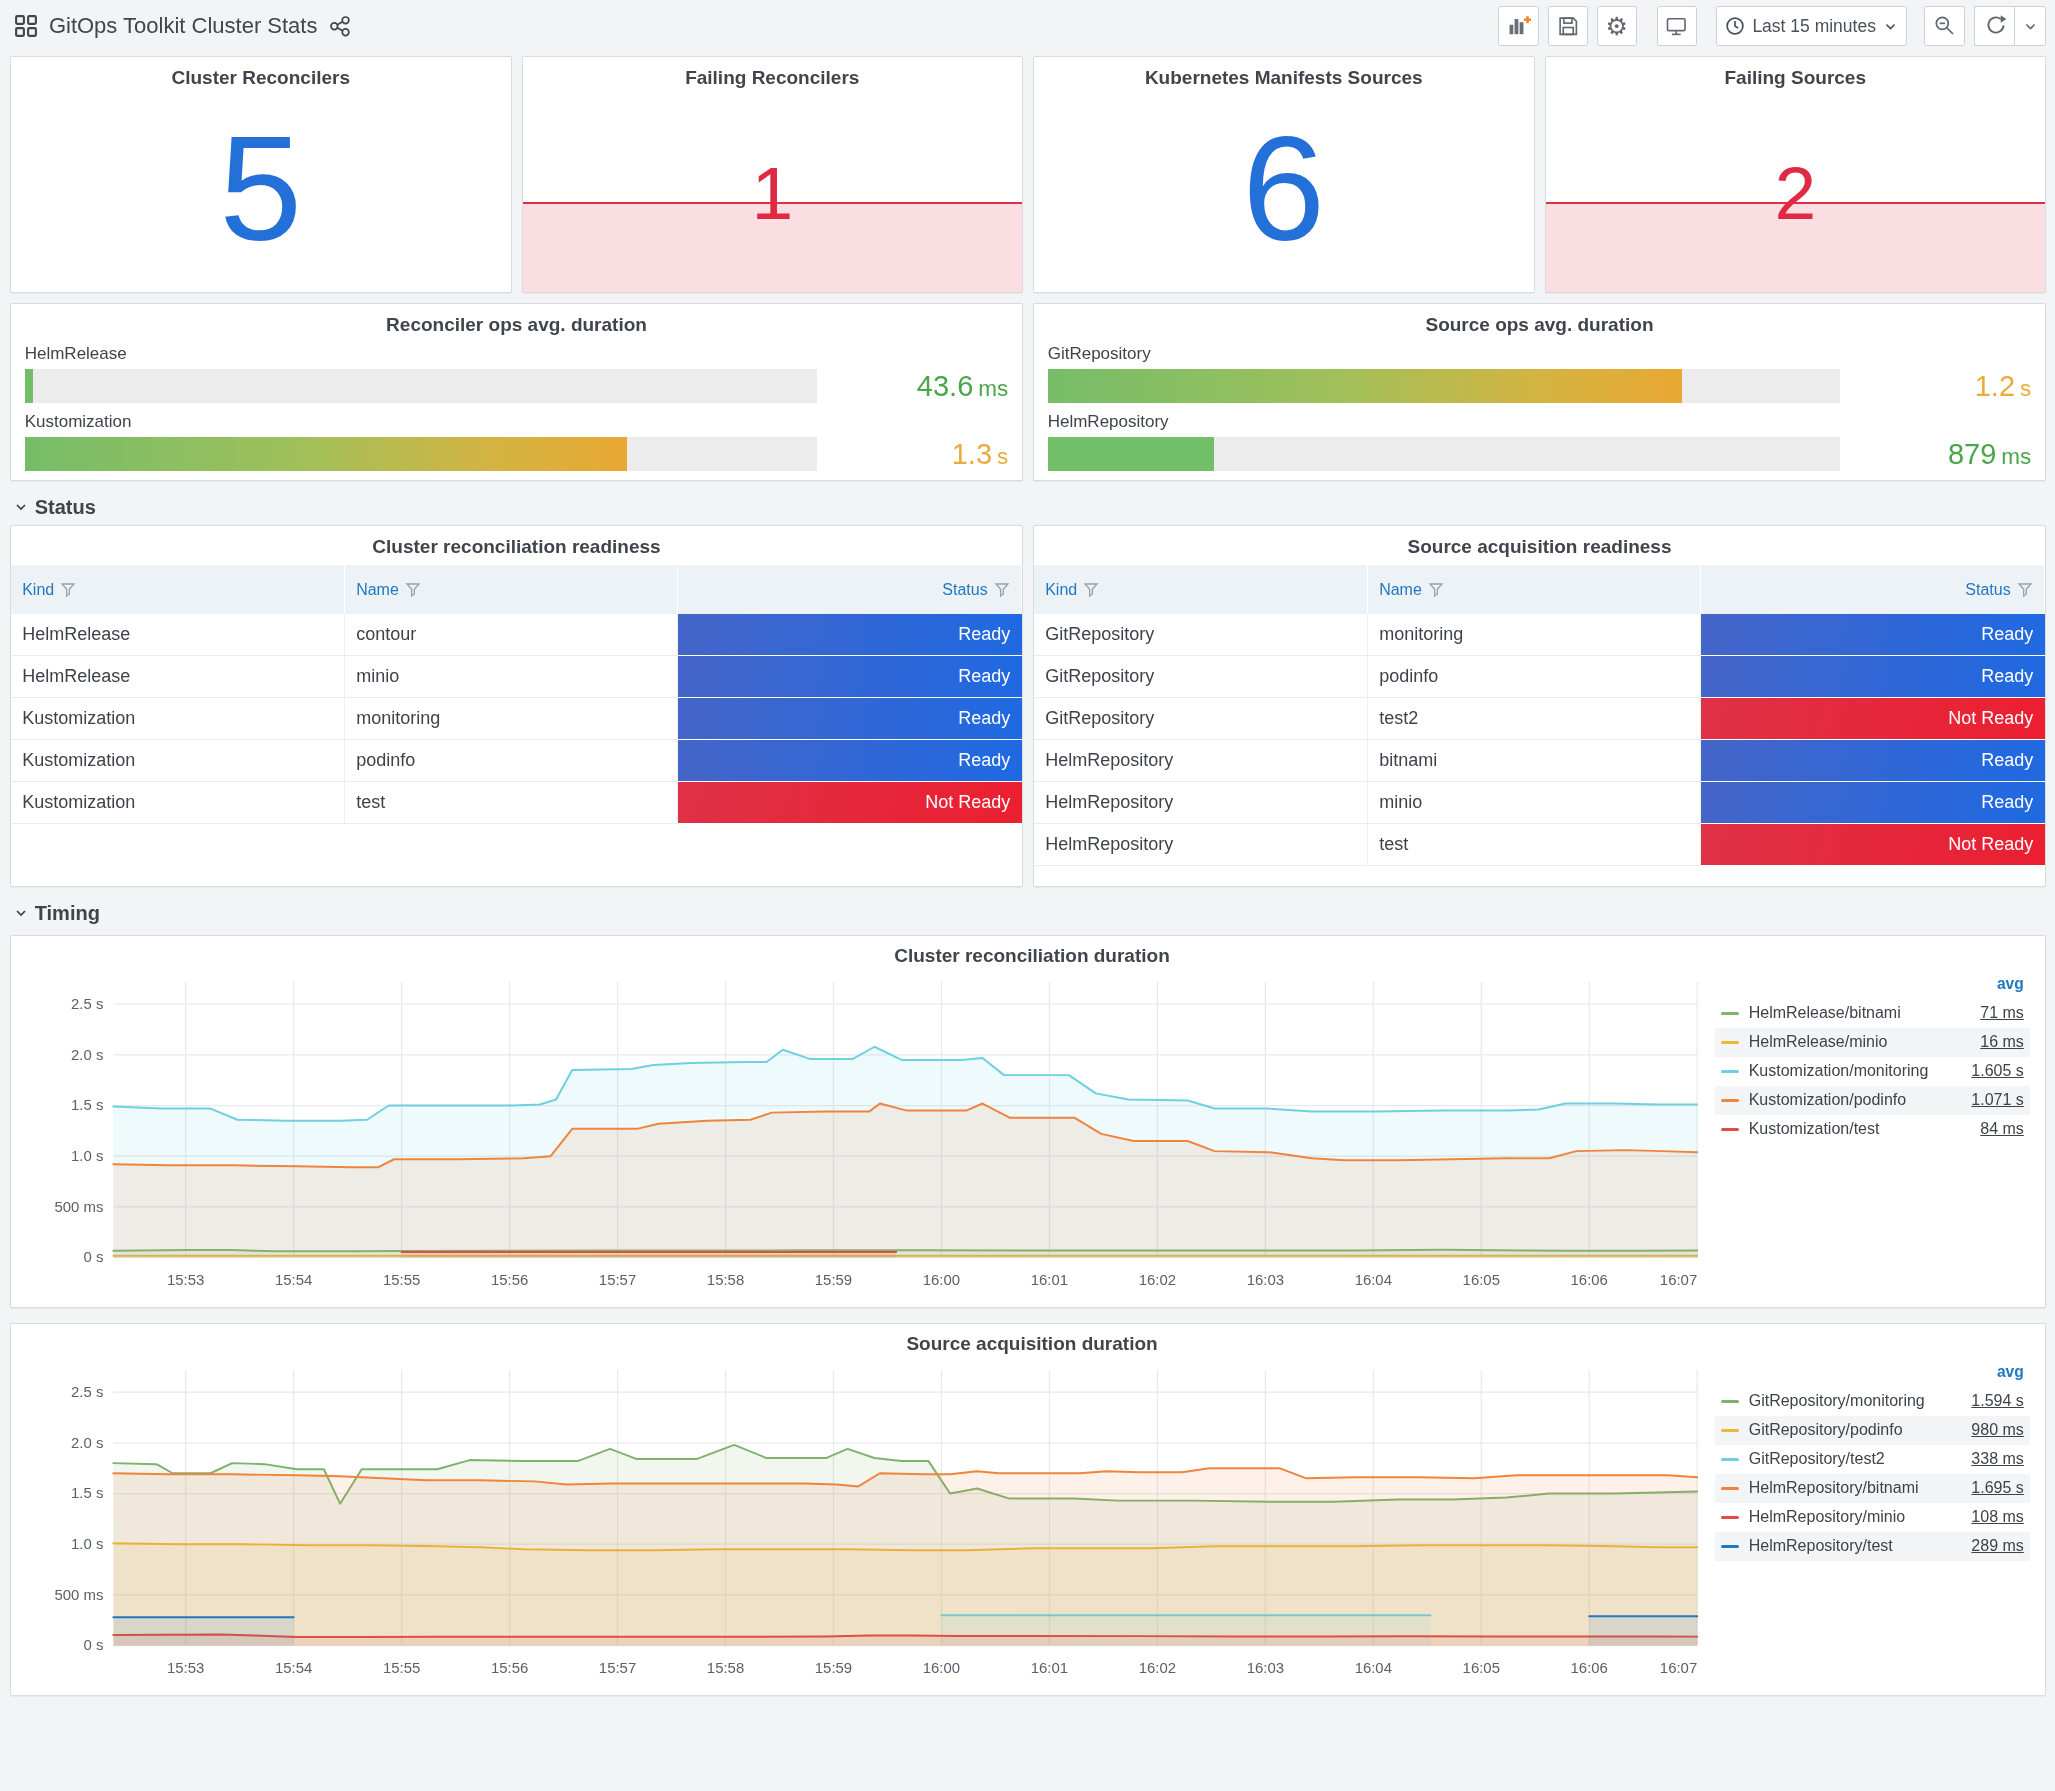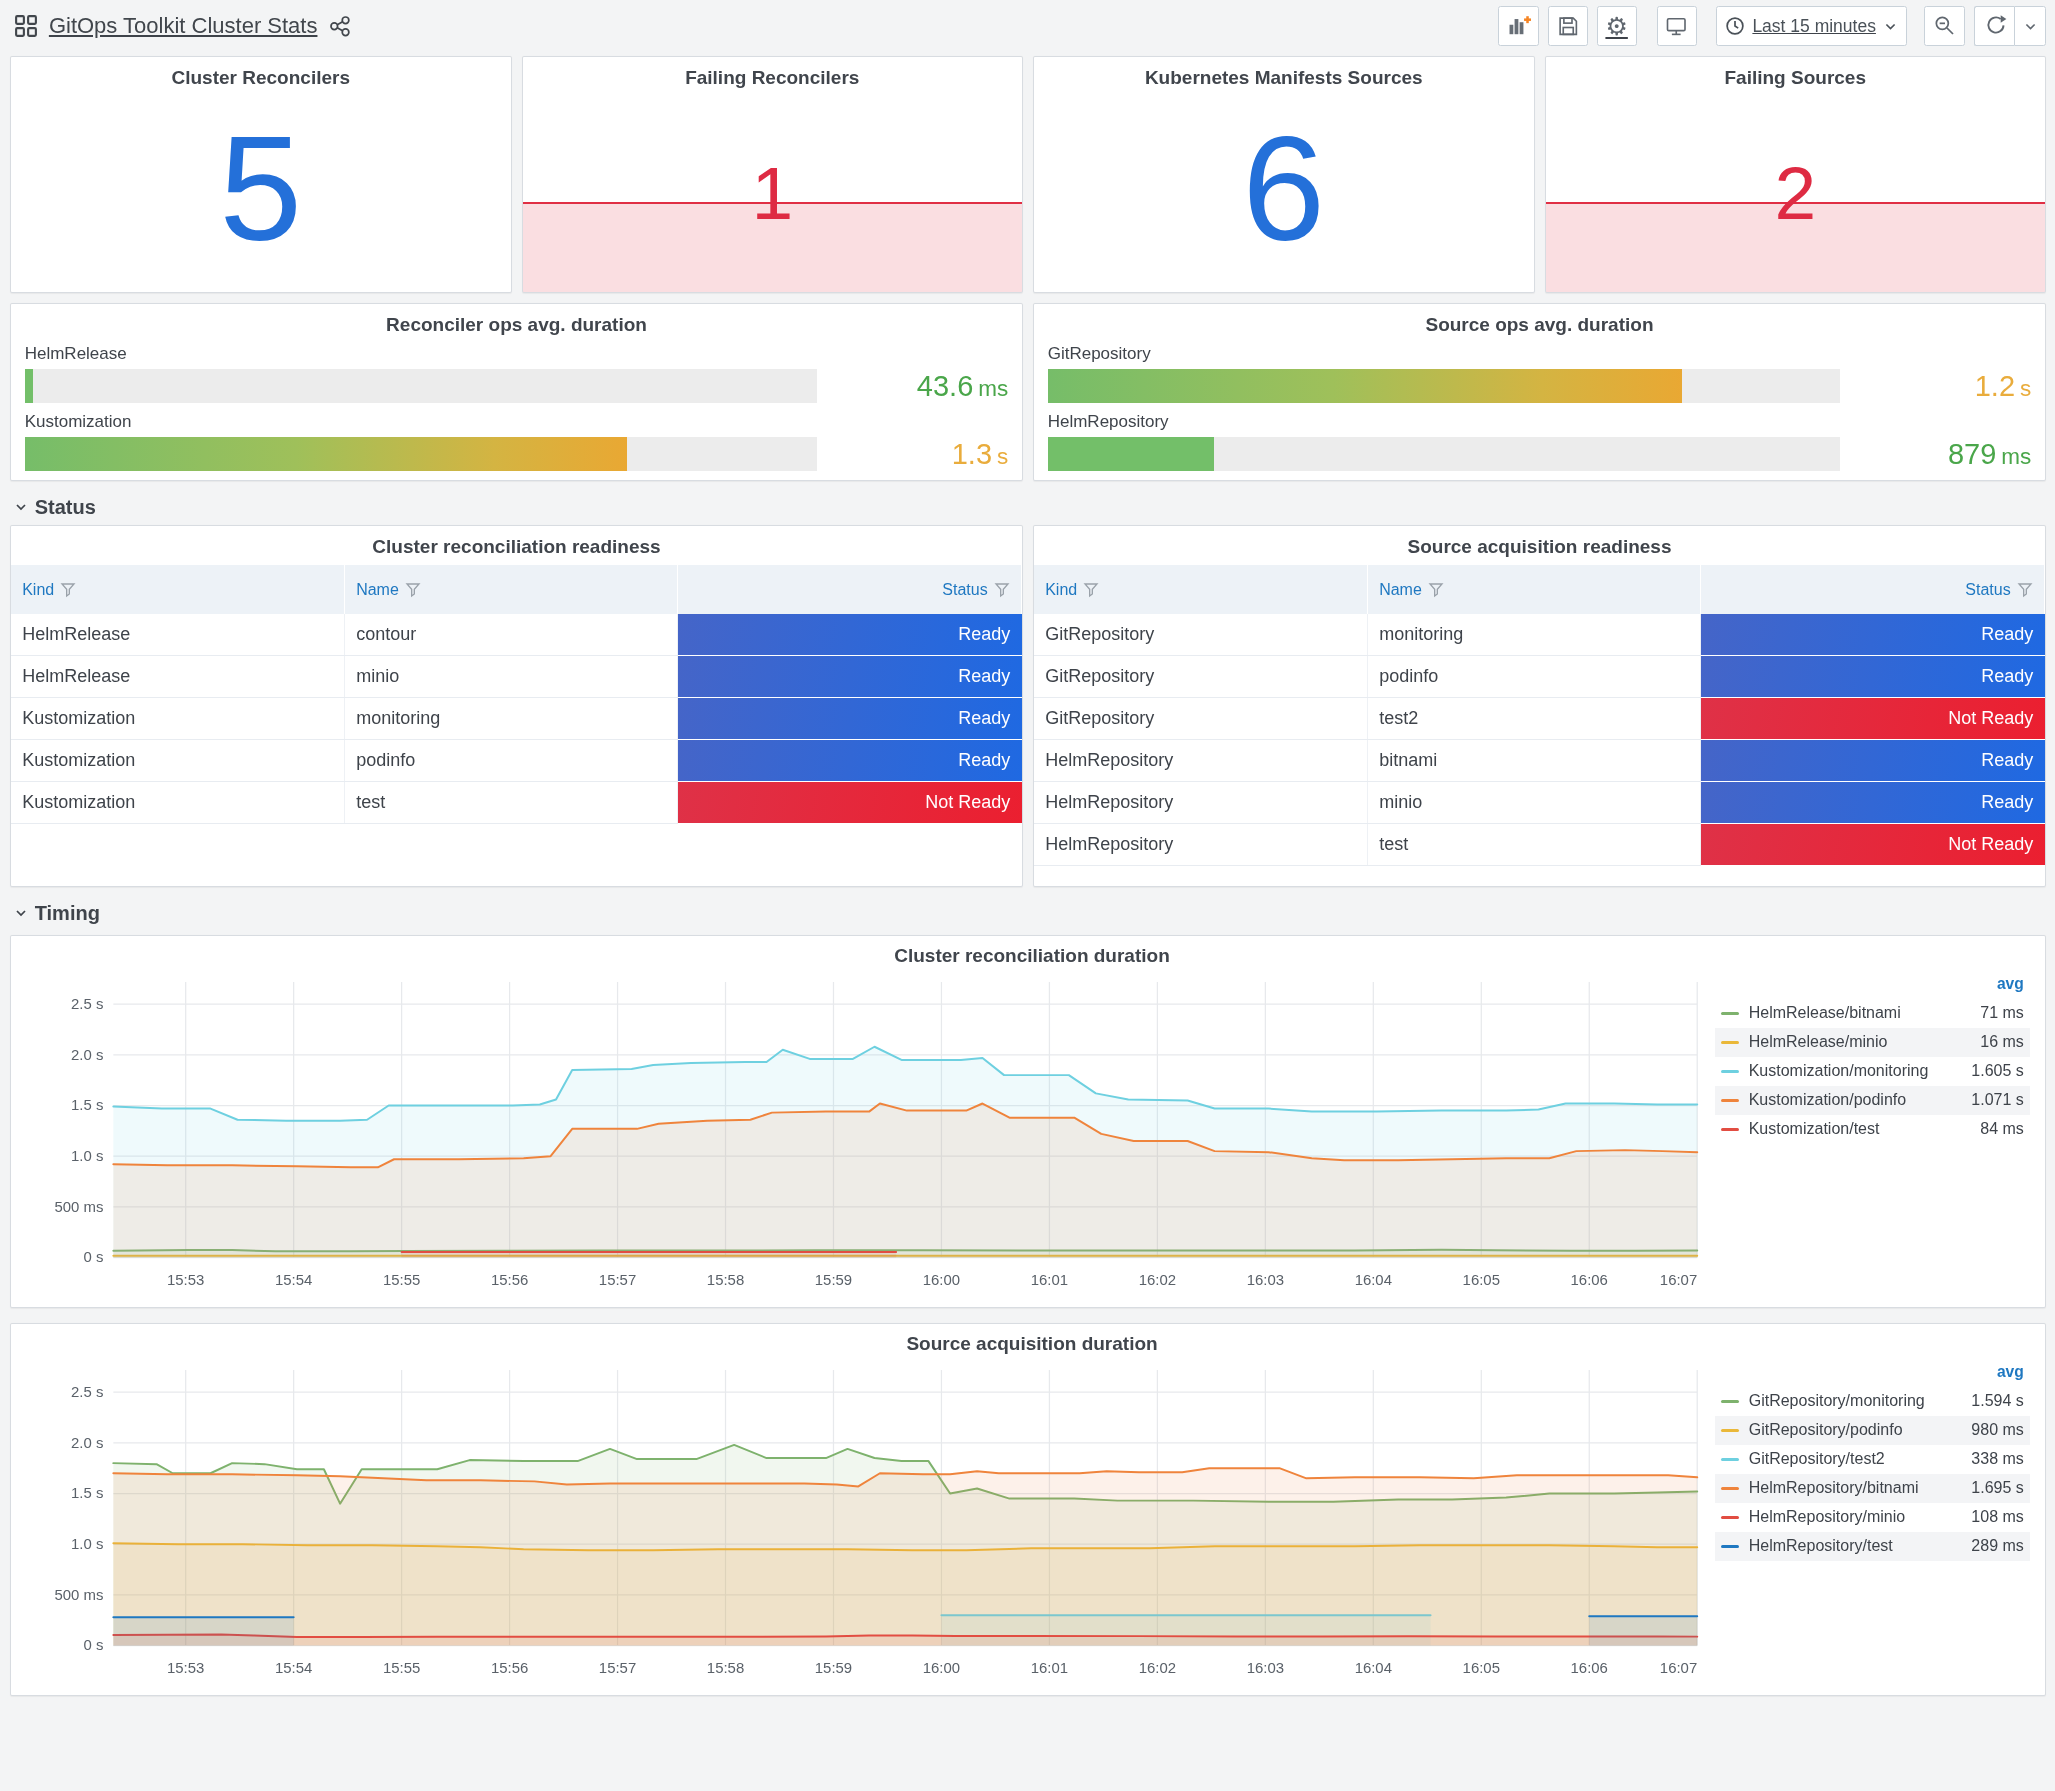--- a/index.html
+++ b/index.html
@@ -1,21 +1,21 @@
 <!DOCTYPE html>
 <html style="font-size:10px"><head>
 <meta charset="utf-8">
 <style>
   * { margin:0; padding:0; box-sizing:border-box; }
   html,body { background:#f3f4f5; }
   body { width:2056px; font-family:"Liberation Sans", sans-serif; color:#3e434a; }
   .page { width:2056px; min-height:1791px; padding:7.5px 10px 11.2px; }
 
   
-  .topbar { display:flex; justify-content:space-between; align-items:center; height:37px;text-decoration:underline; }
+  .topbar { display:flex; justify-content:space-between; align-items:center; height:37px; }
   .topbar-left { display:flex; align-items:center; gap:11.2px; padding-left:3.7px; }
   .dash-title { font-size:22px; color:#41464c; }
   .icon-btn svg, .topbar-left svg { display:block; }
   .toolbar { display:flex; align-items:center; gap:8.7px; }
   .tb-btn { height:40px; min-width:40px; background:#fff; border:0.6px solid #c9d2da; border-radius:2.5px;
             display:flex; align-items:center; justify-content:center; padding:0 7.5px; }
   .tb-group { display:flex; }
   .tb-group .tb-btn { border-radius:0; }
   .tb-group .tb-btn:first-child { border-radius:2.5px 0 0 2.5px; border-right:none; }
   .tb-group .tb-btn:last-child { border-radius:0 2.5px 2.5px 0; min-width:32px; }
@@ -83,21 +83,21 @@
   .plot-wrap { position:absolute; left:8.7px; top:36px; right:340px; bottom:6.2px; }
   .plot-wrap svg { width:100%; height:100%; display:block; }
   .grid-line { stroke:#e7e9ec; stroke-width:2; }
   .tick-text { font-family:"Liberation Sans",sans-serif; font-size:24px; fill:#5a6169; }
   .legend { position:absolute; right:15px; top:39px; width:315px; }
   .legend-header { text-align:right; color:#1f78c1; font-weight:bold; font-size:15.6px; height:24px; padding-right:6.2px; }
   .legend-row { display:flex; align-items:center; height:29px; padding:0 6.2px; font-size:16px; color:#3e434a; }
   .legend-row.striped { background:#f3f4f6; }
   .legend-dash { width:17.5px; height:3.1px; border-radius:1.9px; margin-right:10px; flex:none; }
   .legend-name { flex:1; }
-  .legend-val { text-align:center; white-space:nowrap; }
+  .legend-val { text-align:center; white-space:nowrap;text-decoration:underline; }
 </style>
 </head>
 <body>
 
 <div class="page">
 
   <div class="topbar">
     <div class="topbar-left">
       <span>
         <svg width="24" height="24" viewBox="0 0 34 34">

